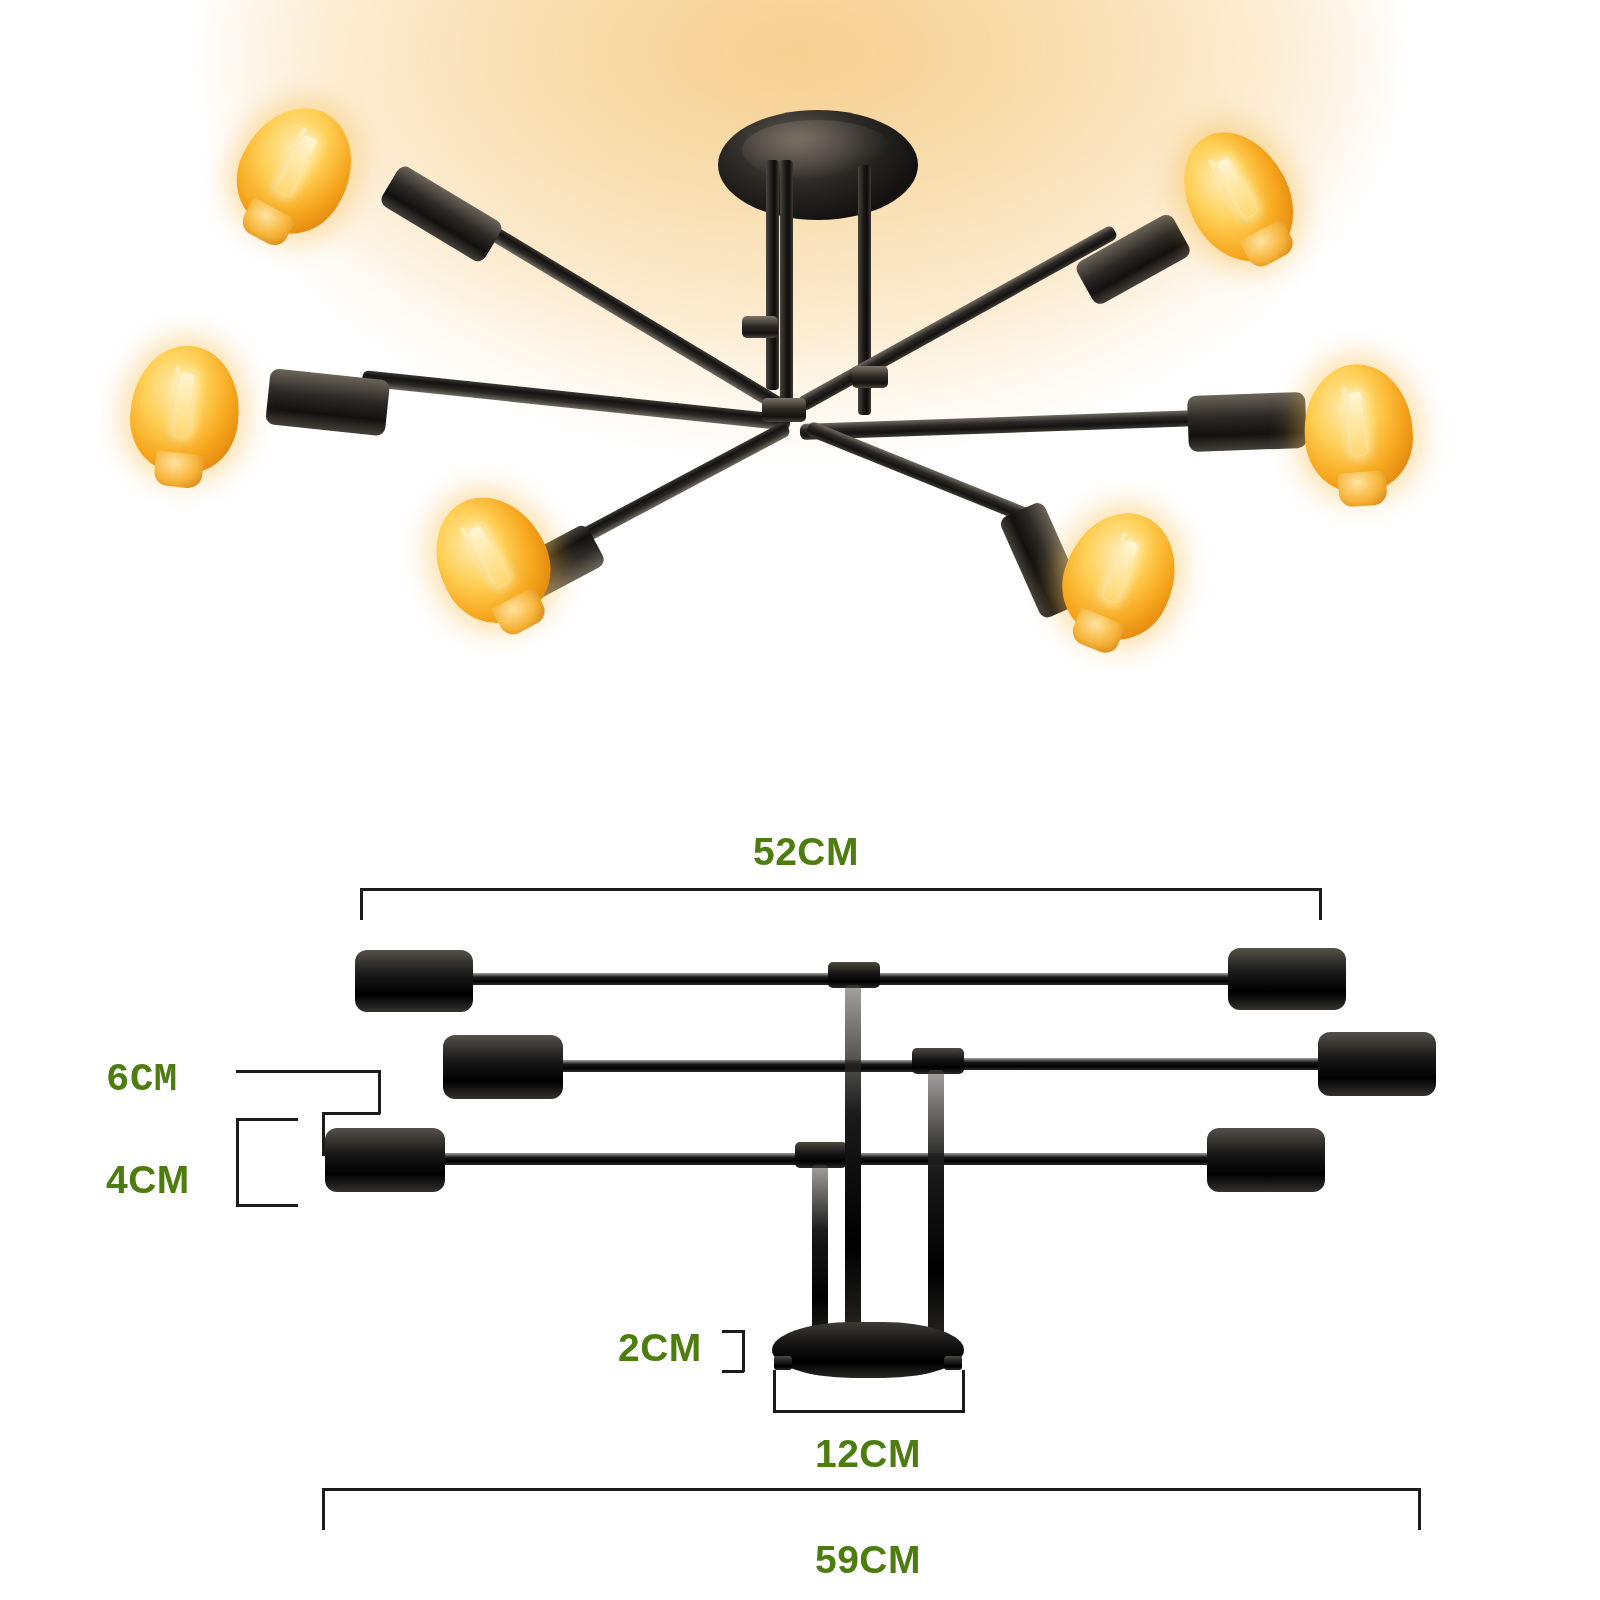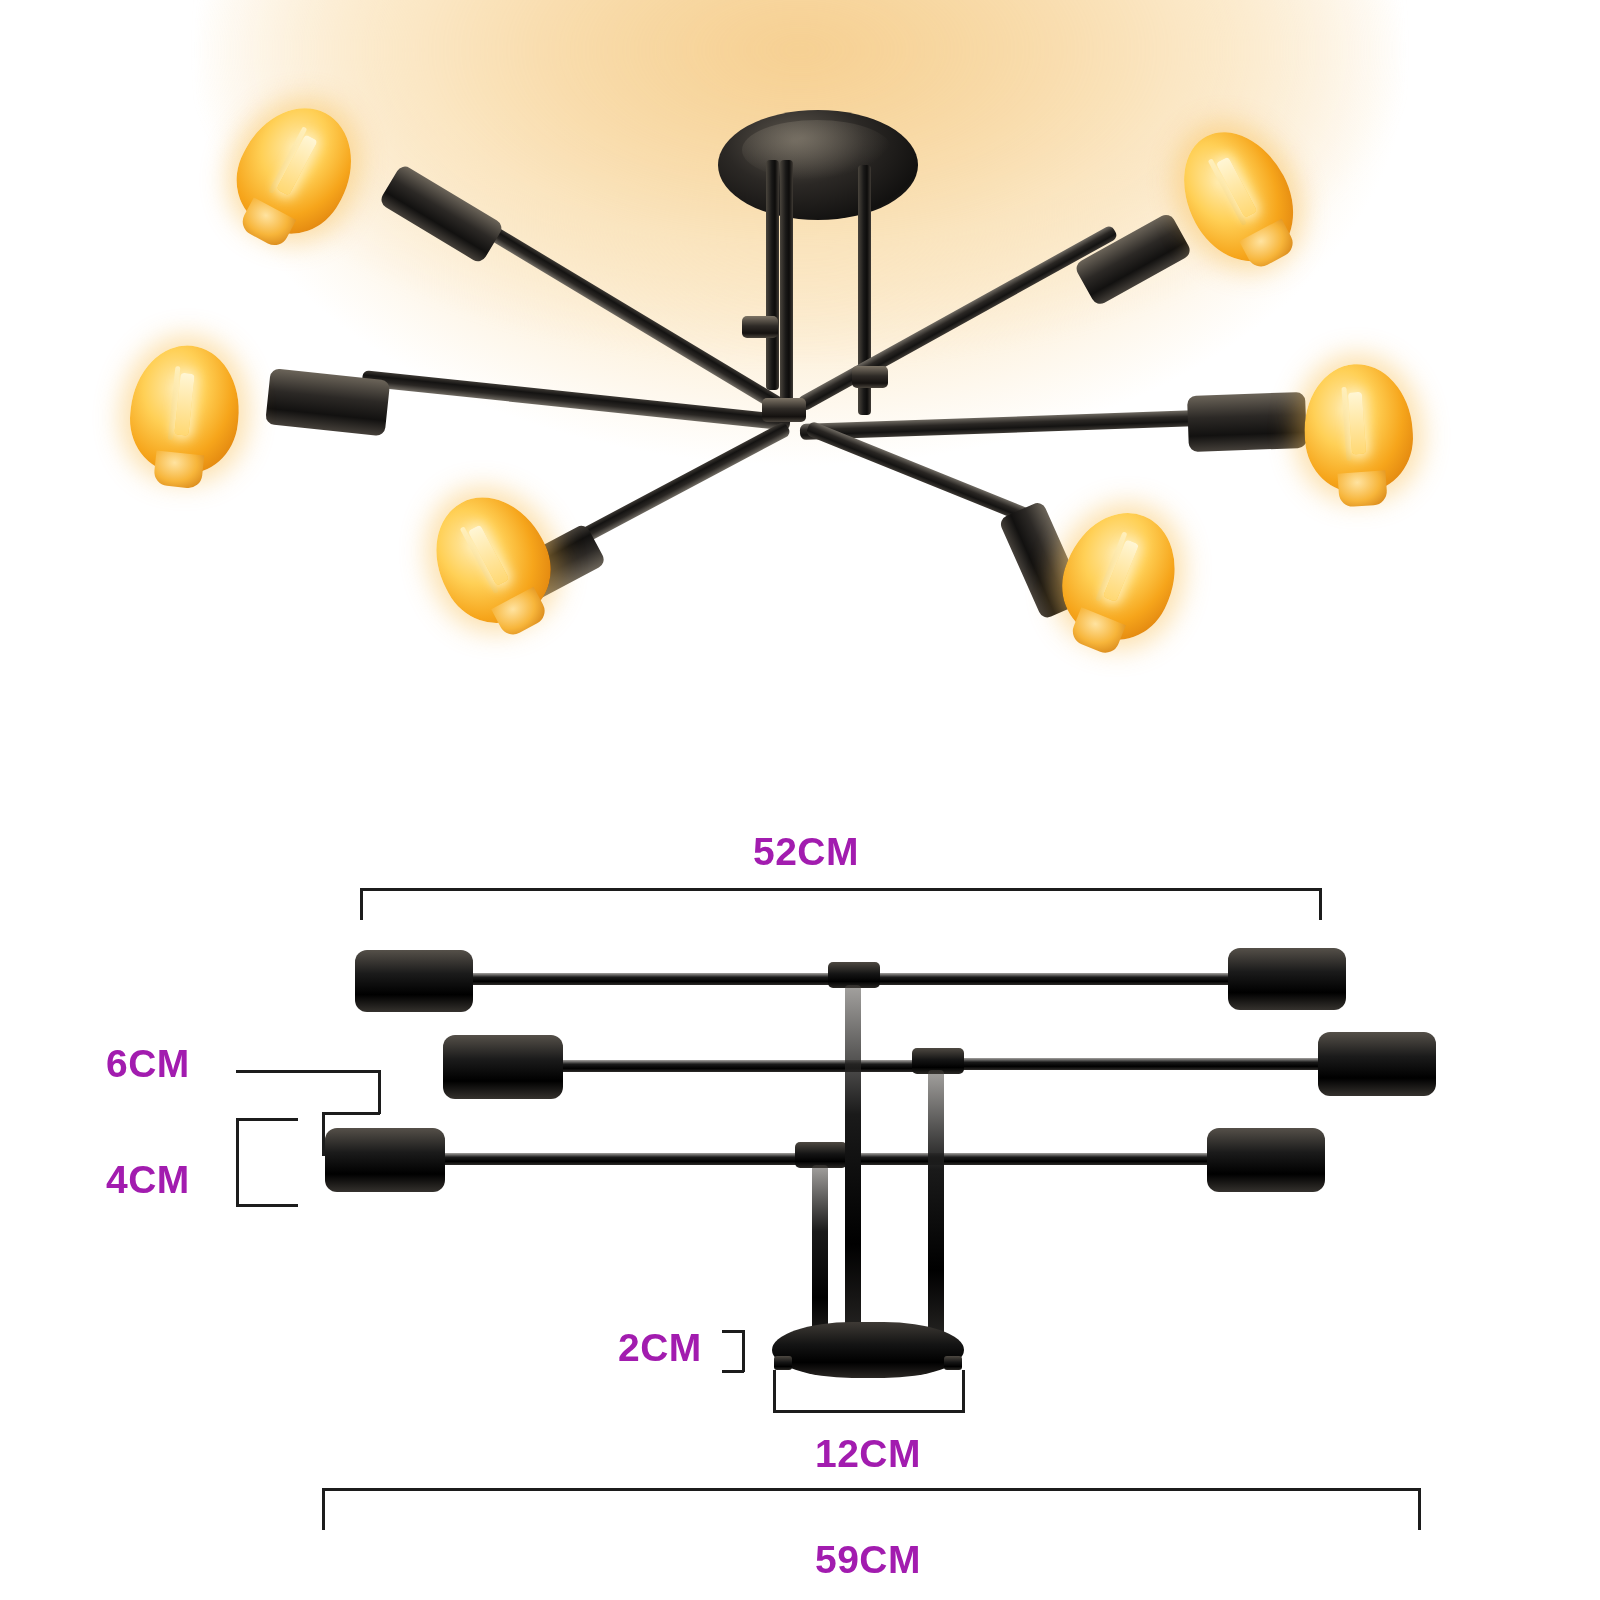--- a/index.html
+++ b/index.html
@@ -78,21 +78,21 @@
     border-radius:50% 50% 50% 50% / 52% 52% 48% 48%;
     height:136px;width:100px;
   }
 
   
   #diagram-panel{
     position:absolute;left:0;top:770px;width:1600px;height:830px;background:#ffffff;
   }
   .dim-label{
     position:absolute;
-    font-size:39px;font-weight:700;color:#a21caf;letter-spacing:.5px;
+    font-size:39px;font-weight:700;color:#4d7c0f;letter-spacing:.5px;
     white-space:nowrap;
   }
   .line-h{position:absolute;background:#1c1c1c;height:3px;}
   .line-v{position:absolute;background:#1c1c1c;width:3px;}
 
   .darm{
     position:absolute;
     background:linear-gradient(180deg,#4a464180 0%,#1a1a1a 35%,#000000 70%,#2e2c2a 100%);
     border-radius:4px;
   }
@@ -213,21 +213,21 @@
   <div class="dnode" style="left:795px;top:372px;width:52px;height:26px;"></div>
 
   <div class="darm" style="left:845px;top:215px;width:16px;height:370px;"></div>
   <div class="darm" style="left:928px;top:300px;width:16px;height:285px;"></div>
   <div class="darm" style="left:812px;top:395px;width:16px;height:190px;"></div>
 
   <div class="dbase" style="left:772px;top:552px;width:192px;height:56px;"></div>
   <div class="dnode" style="left:774px;top:586px;width:18px;height:14px;border-radius:3px;"></div>
   <div class="dnode" style="left:944px;top:586px;width:18px;height:14px;border-radius:3px;"></div>
 
-  <div class="dim-label" style="left:106px;top:272px;">6CM</div>
+  <div class="dim-label" style="left:106px;top:288px;font-family:Liberation Mono, monospace;">6CM</div>
   <div class="line-h" style="left:236px;top:300px;width:144px;"></div>
   <div class="line-v" style="left:378px;top:300px;height:44px;"></div>
   <div class="line-h" style="left:322px;top:342px;width:58px;"></div>
   <div class="line-v" style="left:322px;top:342px;height:44px;"></div>
 
   <div class="dim-label" style="left:106px;top:388px;">4CM</div>
   <div class="line-v" style="left:236px;top:348px;height:88px;"></div>
   <div class="line-h" style="left:236px;top:348px;width:62px;"></div>
   <div class="line-h" style="left:236px;top:434px;width:62px;"></div>
 

